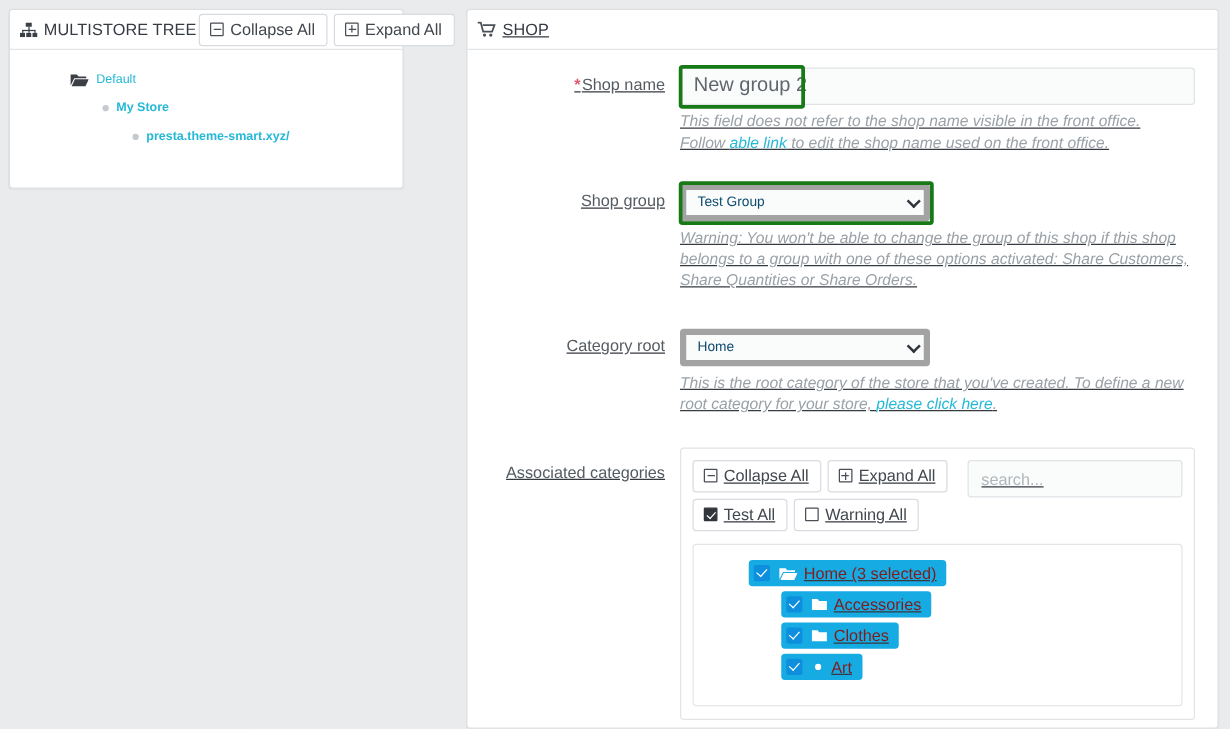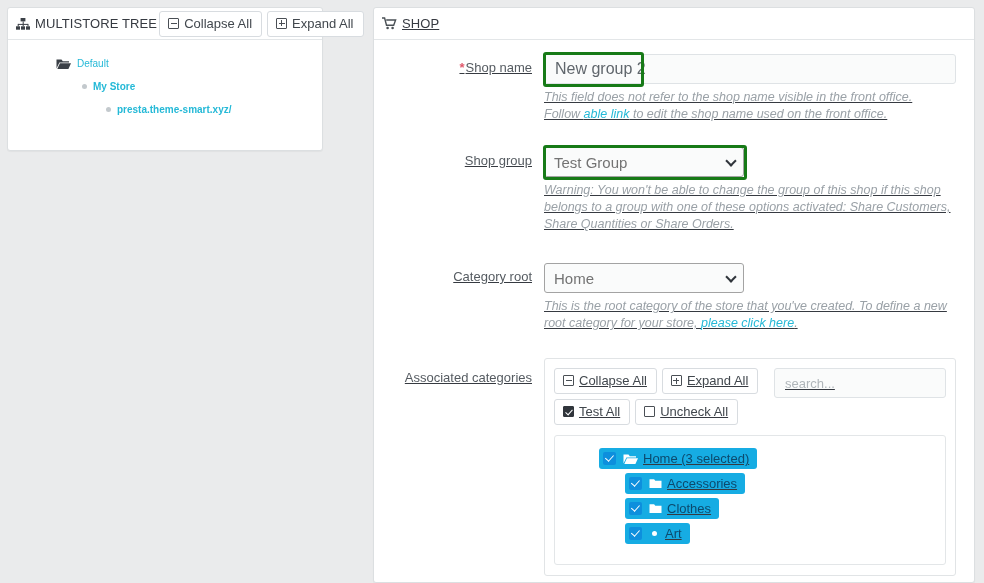--- a/index.html
+++ b/index.html
@@ -127,25 +127,25 @@
     padding: 0 10px;
     font-family: "Liberation Sans", sans-serif;
     outline: none;
   }
   .inp::placeholder { color: #adb3b8; }
 
   .sel-wrap { position: relative; display: inline-block; width: 200px; }
   select.sel {
     width: 100%;
     height: 30px;
-    border: 1px solid #a3a3a3;
+    border: 5px solid #a3a3a3;
     border-radius: 3px;
     background: #fafbfb;
-    font-size: 15px;
-    color: #737373;
+    font-size: 11px;
+    color: #0c4a6e;
     padding: 0 26px 0 9px;
     font-family: "Liberation Sans", sans-serif;
     -webkit-appearance: none; -moz-appearance: none; appearance: none;
     outline: none;
   }
   .chev {
     position: absolute; right: 9px; top: 10px;
     width: 8px; height: 8px; pointer-events: none;
     border: solid #30353b; border-width: 0 2px 2px 0;
     transform: rotate(45deg);
@@ -204,21 +204,21 @@
   }
   .cat-row { height: 25px; display: flex; align-items: center; }
   .cat-row.d0 { padding-left: 36px; }
   .cat-row.d1 { padding-left: 62px; }
   .chip {
     display: inline-flex;
     align-items: center;
     gap: 5px;
     background: #16ace3;
     border-radius: 3px;
-    color: #0c4a6e;
+    color: #7f1d1d;
     font-size: 13px;
     padding: 3px 8px 3px 4px;
     line-height: 15px;
     cursor: pointer;
   }
   .cb {
     width: 13px; height: 13px;
     background: #0d8fdd;
     border-radius: 2px;
     position: relative;
@@ -373,21 +373,21 @@
                       <span>Expand All</span>
                     </button>
                   </div>
                   <div class="cat-btn-row">
                     <button class="btn">
                       <span class="boxglyph checked"></span>
                       <span>Test All</span>
                     </button>
                     <button class="btn">
                       <span class="boxglyph"></span>
-                      <span>Uncheck All</span>
+                      <span>Warning All</span>
                     </button>
                   </div>
                 </div>
                 <input class="cat-search" type="text" placeholder="search..." style="">
               </div>
 
               <div class="cat-tree">
 
                 <div class="cat-row d0">
                   <span class="chip">

